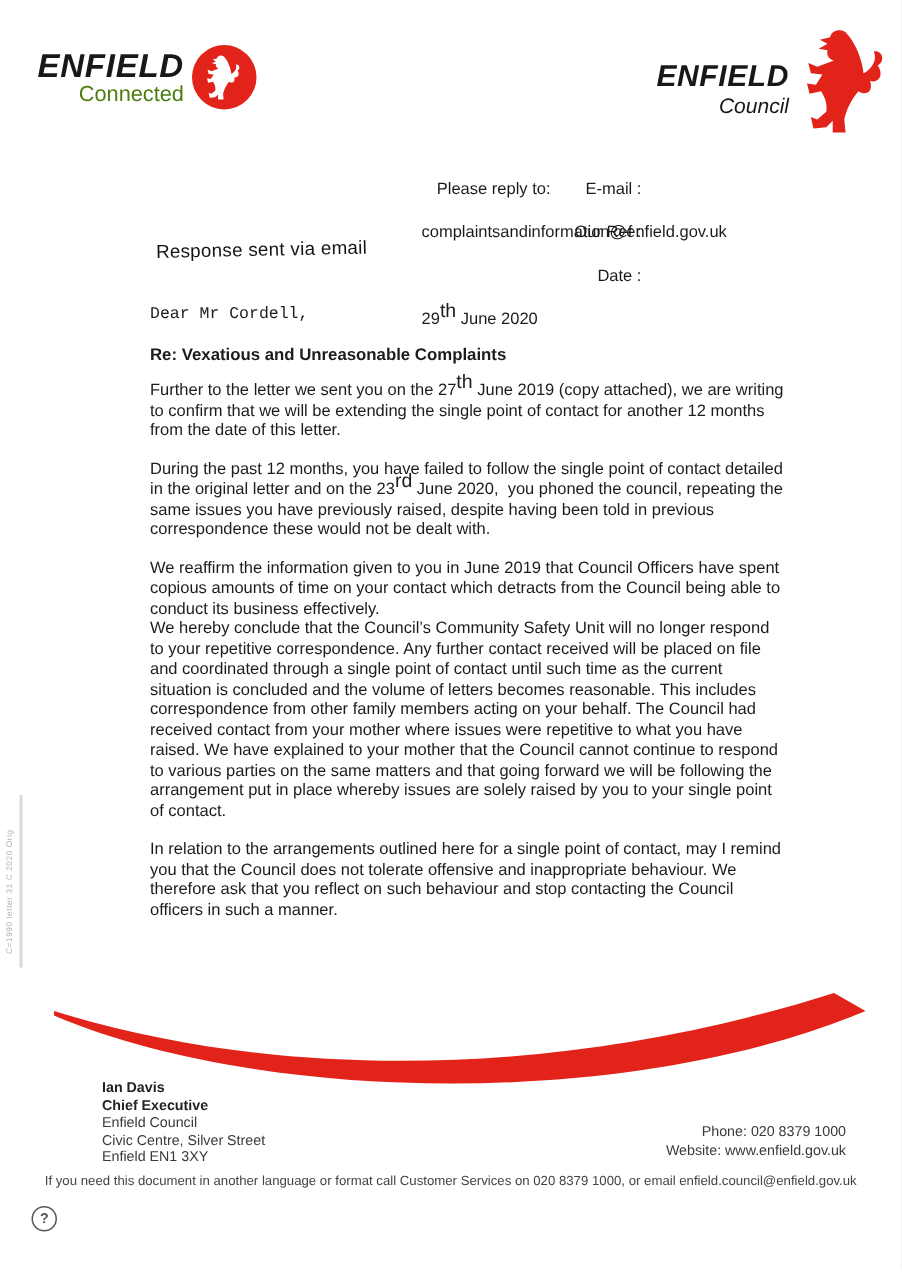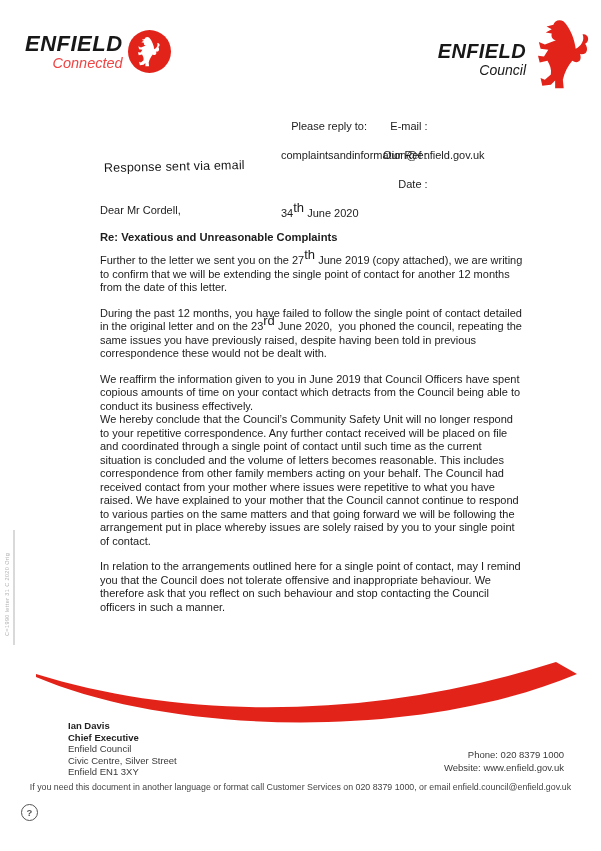--- a/index.html
+++ b/index.html
@@ -5,41 +5,41 @@
   html,body{margin:0;padding:0;background:#e9e9e9;}
   .page{
     position:relative;width:601px;height:851px;background:#ffffff;
     font-family:"Liberation Sans",sans-serif;color:#1c1c1c;overflow:hidden;
     margin:0 auto;
   }
   
   .logo-left{position:absolute;left:25px;top:30px;display:flex;align-items:center;}
   .ll-text{text-align:right;line-height:1;}
   .ll-title{font-style:italic;font-weight:700;font-size:22px;letter-spacing:.5px;color:#181818;}
-  .ll-sub{font-style:italic;font-size:14.5px;color:#ef4444;margin-top:1px;}
+  .ll-sub{font-size:14.5px;color:#4d7c0f;margin-top:1px;}
   .roundel{width:43px;height:43px;border-radius:50%;background:#e2231a;margin-left:5px;
     display:flex;align-items:center;justify-content:center;}
   .roundel svg{height:31px;}
   .logo-right{position:absolute;right:8px;top:14px;width:170px;height:78px;}
   .lr-text{position:absolute;right:67px;top:27px;text-align:right;line-height:1;}
   .lr-title{font-style:italic;font-weight:700;font-size:20px;letter-spacing:.4px;color:#181818;}
   .lr-sub{font-style:italic;font-size:14px;color:#181818;margin-top:2px;}
   .lr-lion{position:absolute;right:2px;top:4px;height:72px;}
   
   .meta{position:absolute;left:281px;top:120px;display:grid;
     grid-template-columns:86px auto;column-gap:9px;row-gap:5px;
     font-size:11px;line-height:13px;gap:16px;}
   .meta-label{text-align:right;white-space:nowrap;}
   .meta-value{white-space:nowrap;}
   sup{font-size:13px;line-height:0;}
   
   .stamp{position:absolute;left:104px;top:161px;font-size:12.5px;letter-spacing:.2px;
     transform:rotate(-1.2deg);transform-origin:left center;color:#141414;}
   
-  .salutation{position:absolute;left:100px;top:204px;font-size:11px;}
+  .salutation{position:absolute;left:100px;top:204px;font-size:11px;font-family:Liberation Mono, monospace;}
   .subject{position:absolute;left:100px;top:231px;font-size:11.2px;font-weight:700;}
   .paras{position:absolute;left:100px;top:254px;width:500px;
     font-size:11px;line-height:13.5px;}
   .para{white-space:pre-wrap;margin:0 0 12px 0;}
   
   .margin-rule{position:absolute;left:13px;top:530px;width:1.5px;height:115px;background:#d9d9d9;}
   .margin-note{position:absolute;left:4px;top:636px;transform:rotate(-90deg);
     transform-origin:0 0;font-size:5.5px;color:#b3b3b3;white-space:nowrap;letter-spacing:.4px;}
   
   .swoosh{position:absolute;left:0;top:648px;}
@@ -80,21 +80,21 @@
     </svg>
   </div>
 
   <div class="meta">
     <div class="meta-label">Please reply to:</div>
     <div class="meta-label">E-mail :</div>
     <div class="meta-value">complaintsandinformation@enfield.gov.uk</div>
     <div class="meta-label">Our Ref :</div>
     <div class="meta-value"></div>
     <div class="meta-label">Date :</div>
-    <div class="meta-value"><span>34</span><sup>th</sup><span> June 2020</span></div>
+    <div class="meta-value"><span>29</span><sup>th</sup><span> June 2020</span></div>
   </div>
 
   <div class="stamp">Response sent via email</div>
 
   <div class="salutation">Dear Mr Cordell,</div>
   <div class="subject">Re: Vexatious and Unreasonable Complaints</div>
   <div class="paras" id="paragraphs">
       <p class="para"><span>Further to the letter we sent you on the 27</span><sup>th</sup><span> June 2019 (copy attached), we are writing
 to confirm that we will be extending the single point of contact for another 12 months
 from the date of this letter.</span></p>

